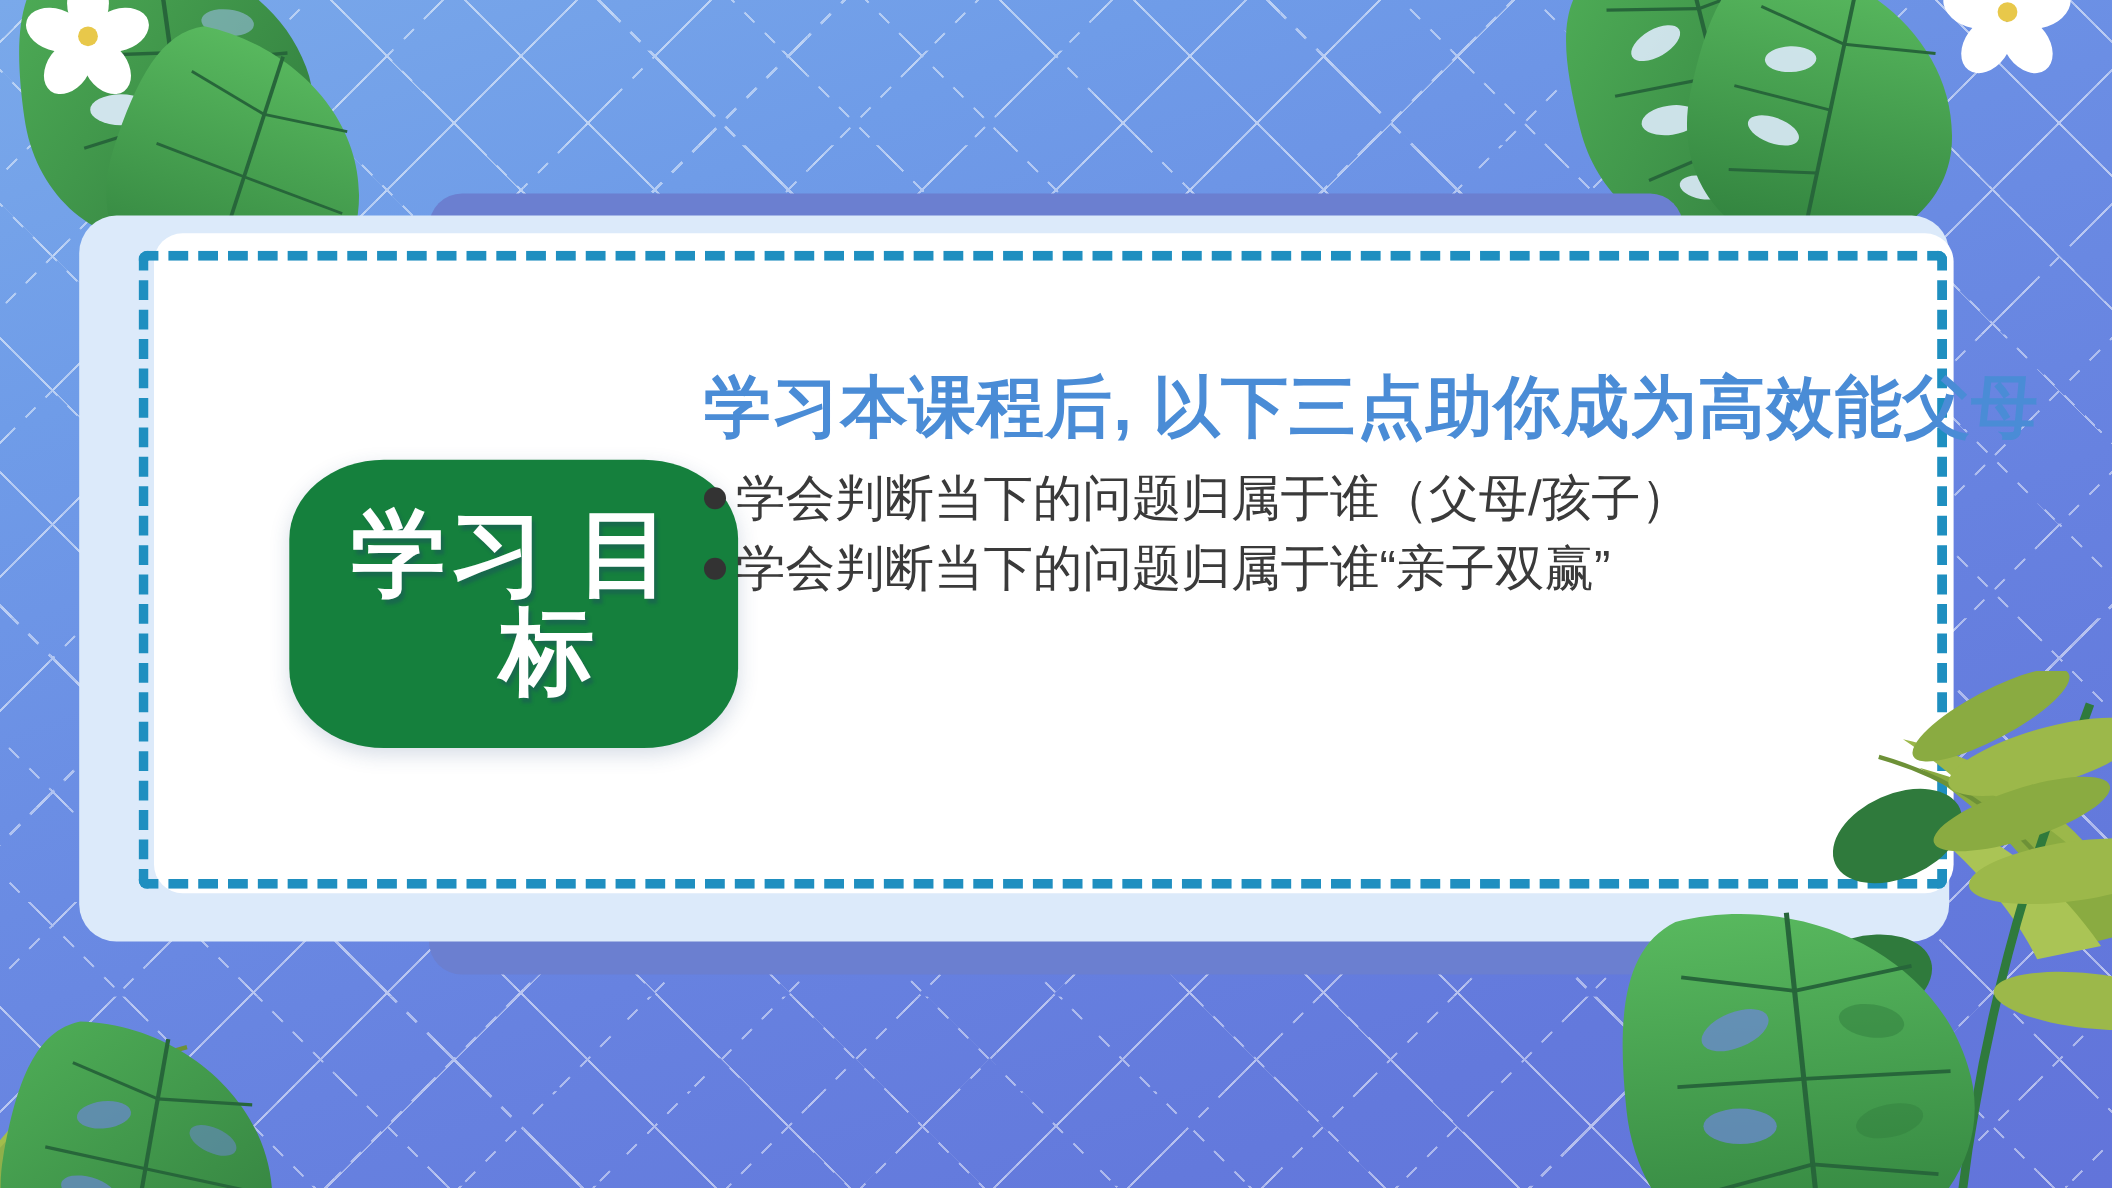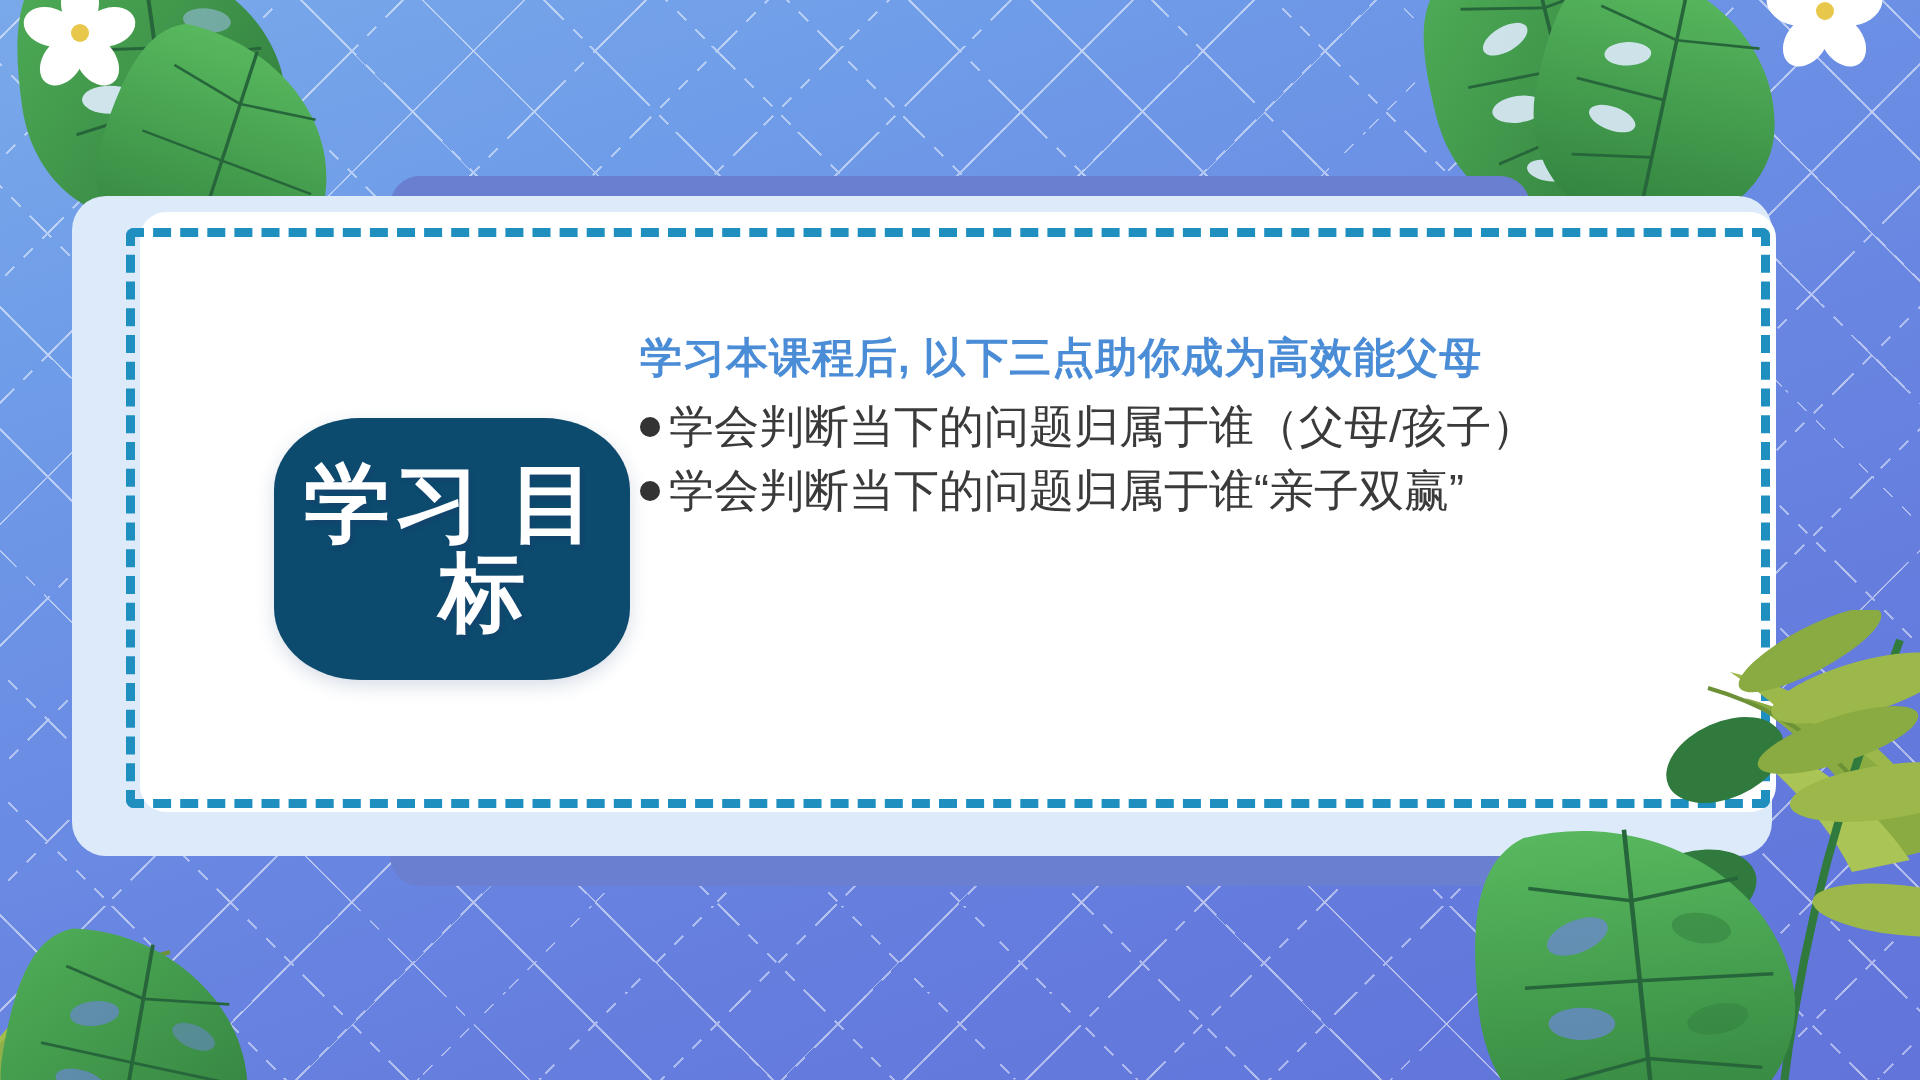--- a/index.html
+++ b/index.html
@@ -94,25 +94,25 @@
     width: 1644px;
     height: 580px;
     border: 9px dashed #1f8fc0;
     border-radius: 8px;
     box-sizing: border-box;
   }
 
   
   .badge {
     position: absolute;
-    left: 274px;
+    left: 263px;
     top: 418px;
-    width: 356px;
+    width: 408px;
     height: 262px;
-    background: #0c4a6e;
+    background: #15803d;
     border-radius: 86px / 72px;
     box-shadow: 0 6px 18px rgba(40,70,120,.18);
   }
   .badge-text {
     position: absolute;
     inset: 0;
     display: flex;
     flex-direction: column;
     justify-content: center;
     align-items: center;
@@ -136,21 +136,21 @@
   .content {
     position: absolute;
     left: 640px;
     top: 330px;
     width: 1110px;
   }
   .heading {
     color: #4a8cd6;
     font-family: "Liberation Sans", "DejaVu Sans", sans-serif;
     font-weight: 700;
-    font-size: 42px;
+    font-size: 61px;
     letter-spacing: 1px;
     white-space: nowrap;
     margin: 0 0 14px 0;
   }
   .bullets {
     list-style: none;
     margin: 0;
     padding: 0;
   }
   .bullet {

